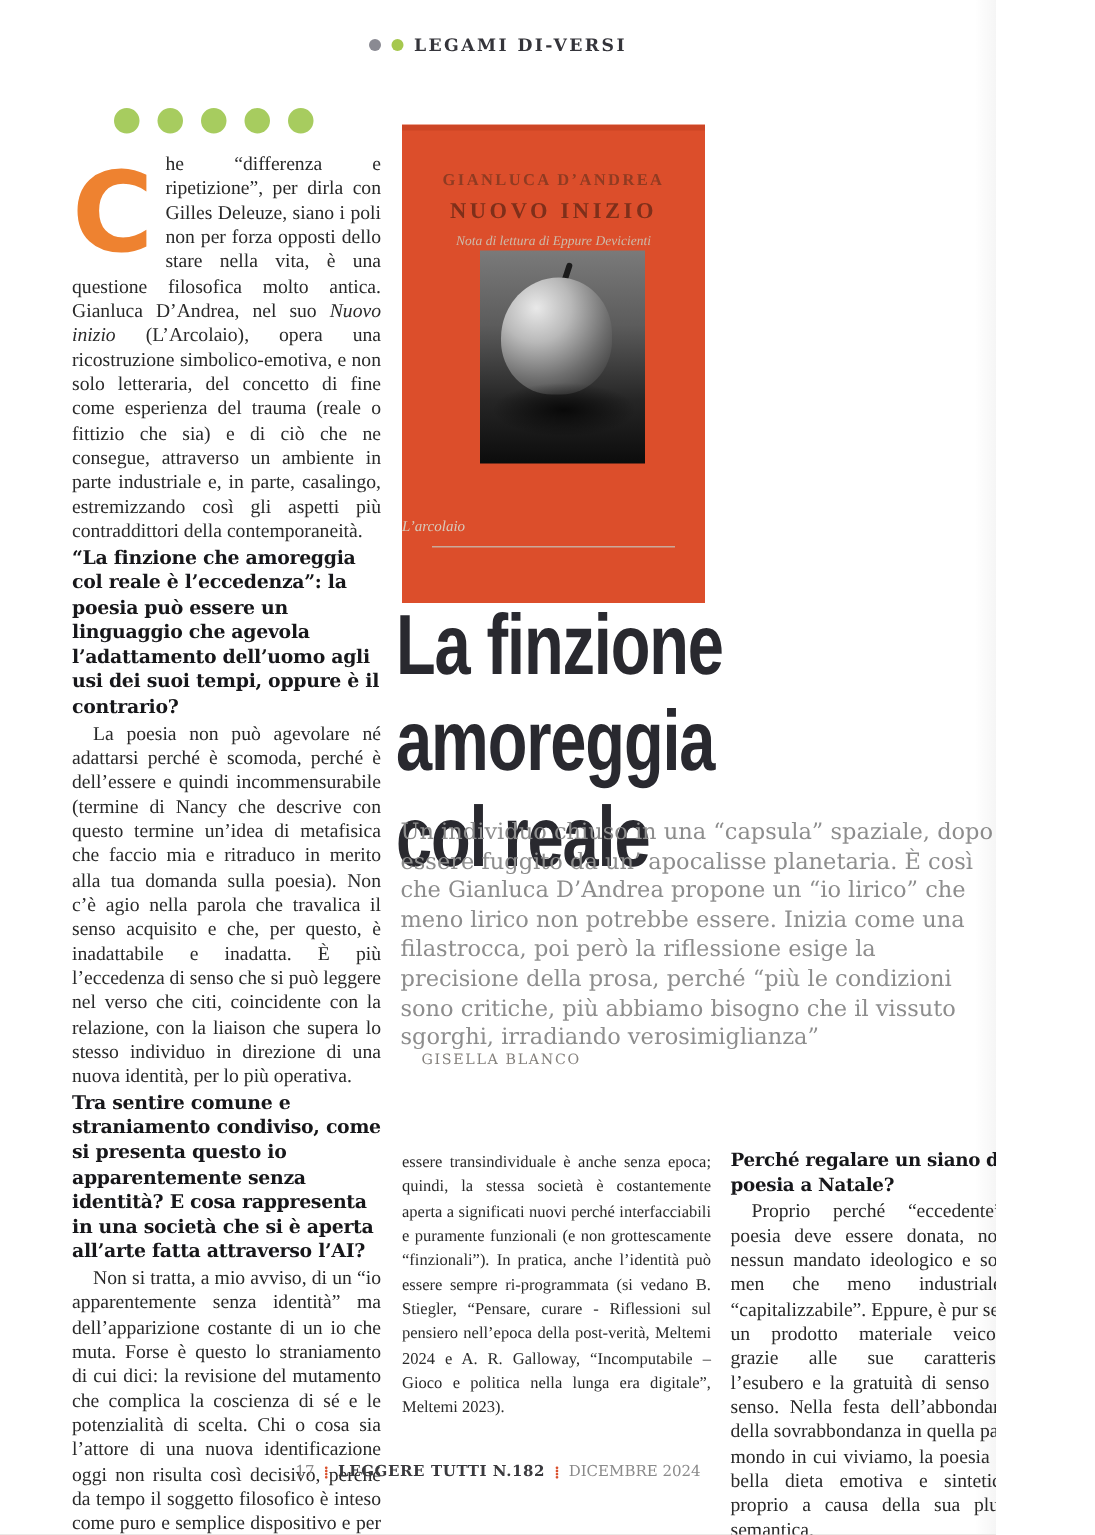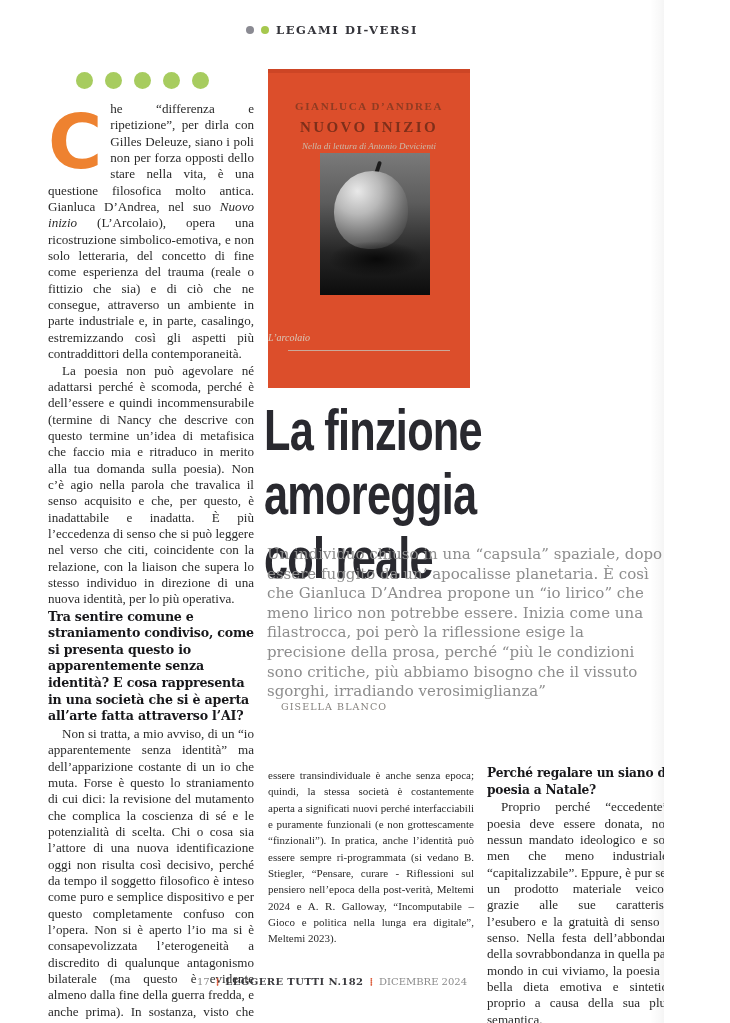--- a/index.html
+++ b/index.html
@@ -48,21 +48,21 @@
     font-family:"DejaVu Serif",serif;font-weight:bold;
     font-size:12.6px;line-height:16.6px;color:#17171a;
     letter-spacing:-0.2px;
     margin:1px 0 1px 0;text-align:left;
   }
   .a{ text-indent:14px; }
   .body-par{margin:0;}
 
   
   .cover{
-    position:absolute;left:268px;top:69px;width:202px;height:319px;
+    position:absolute;left:268px;top:83px;width:202px;height:319px;
     background:#dc4e2b;
     box-shadow:inset 0 4px 0 rgba(120,20,10,0.15);
   }
   .cover .author{
     position:absolute;top:31px;left:0;width:100%;text-align:center;
     font-family:"Liberation Serif",serif;
     font-size:11px;letter-spacing:1.6px;color:#8f3b22;font-weight:bold;
   }
   .cover .title{
     position:absolute;top:50px;left:0;width:100%;text-align:center;
@@ -157,29 +157,30 @@
 
   <div class="left-col">
     <div class="dots-row">
       <span class="gdot"></span>
       <span class="gdot"></span>
       <span class="gdot"></span>
       <span class="gdot"></span>
       <span class="gdot"></span>
     </div>
     <p class="body-par"><span class="dropcap">C</span><span>he “differenza e ripetizione”, per dirla con Gilles Deleuze, siano i poli non per forza opposti dello stare nella vita, è una questione filosofica molto antica. Gianluca D’Andrea, nel suo </span><i>Nuovo inizio</i><span> (L’Arcolaio), opera una ricostruzione simbolico-emotiva, e non solo letteraria, del concetto di fine come esperienza del trauma (reale o fittizio che sia) e di ciò che ne consegue, attraverso un ambiente in parte industriale e, in parte, casalingo, estremizzando così gli aspetti più contraddittori della contemporaneità.</span></p>
+    <p class="q">“La finzione che amoreggia col reale è l’eccedenza”: la poesia può essere un linguaggio che agevola l’adattamento dell’uomo agli usi dei suoi tempi, oppure è il contrario?</p>
     <p class="body-par a">La poesia non può agevolare né adattarsi perché è scomoda, perché è dell’essere e quindi incommensurabile (termine di Nancy che descrive con questo termine un’idea di metafisica che faccio mia e ritraduco in merito alla tua domanda sulla poesia). Non c’è agio nella parola che travalica il senso acquisito e che, per questo, è inadattabile e inadatta. È più l’eccedenza di senso che si può leggere nel verso che citi, coincidente con la relazione, con la liaison che supera lo stesso individuo in direzione di una nuova identità, per lo più operativa.</p>
     <p class="q">Tra sentire comune e straniamento condiviso, come si presenta questo io apparentemente senza identità? E cosa rappresenta in una società che si è aperta all’arte fatta attraverso l’AI?</p>
     <p class="body-par a">Non si tratta, a mio avviso, di un “io apparentemente senza identità” ma dell’apparizione costante di un io che muta. Forse è questo lo straniamento di cui dici: la revisione del mutamento che complica la coscienza di sé e le potenzialità di scelta. Chi o cosa sia l’attore di una nuova identificazione oggi non risulta così decisivo, perché da tempo il soggetto filosofico è inteso come puro e semplice dispositivo e per questo completamente confuso con l’opera. Non si è aperto l’io ma si è consapevolizzata l’eterogeneità a discredito di qualunque antagonismo bilaterale (ma questo è evidente almeno dalla fine della guerra fredda, e anche prima). In sostanza, visto che parli di una società aperta alla simulazione, e non solo nell’arte, l’identità oltre a</p>
   </div>
 
   <div class="cover">
     <div class="author">GIANLUCA D’ANDREA</div>
     <div class="title">NUOVO INIZIO</div>
-    <div class="note">Nella di lettura di Antonio Devicienti</div>
+    <div class="note">Nota di lettura di Eppure Devicienti</div>
     <div class="photo">
       <div class="stem"></div>
       <div class="pear"></div>
       <div class="shadow"></div>
     </div>
     <div class="publisher">L’arcolaio</div>
     <div class="pubrule"></div>
   </div>
 
   <h1 class="headline">

